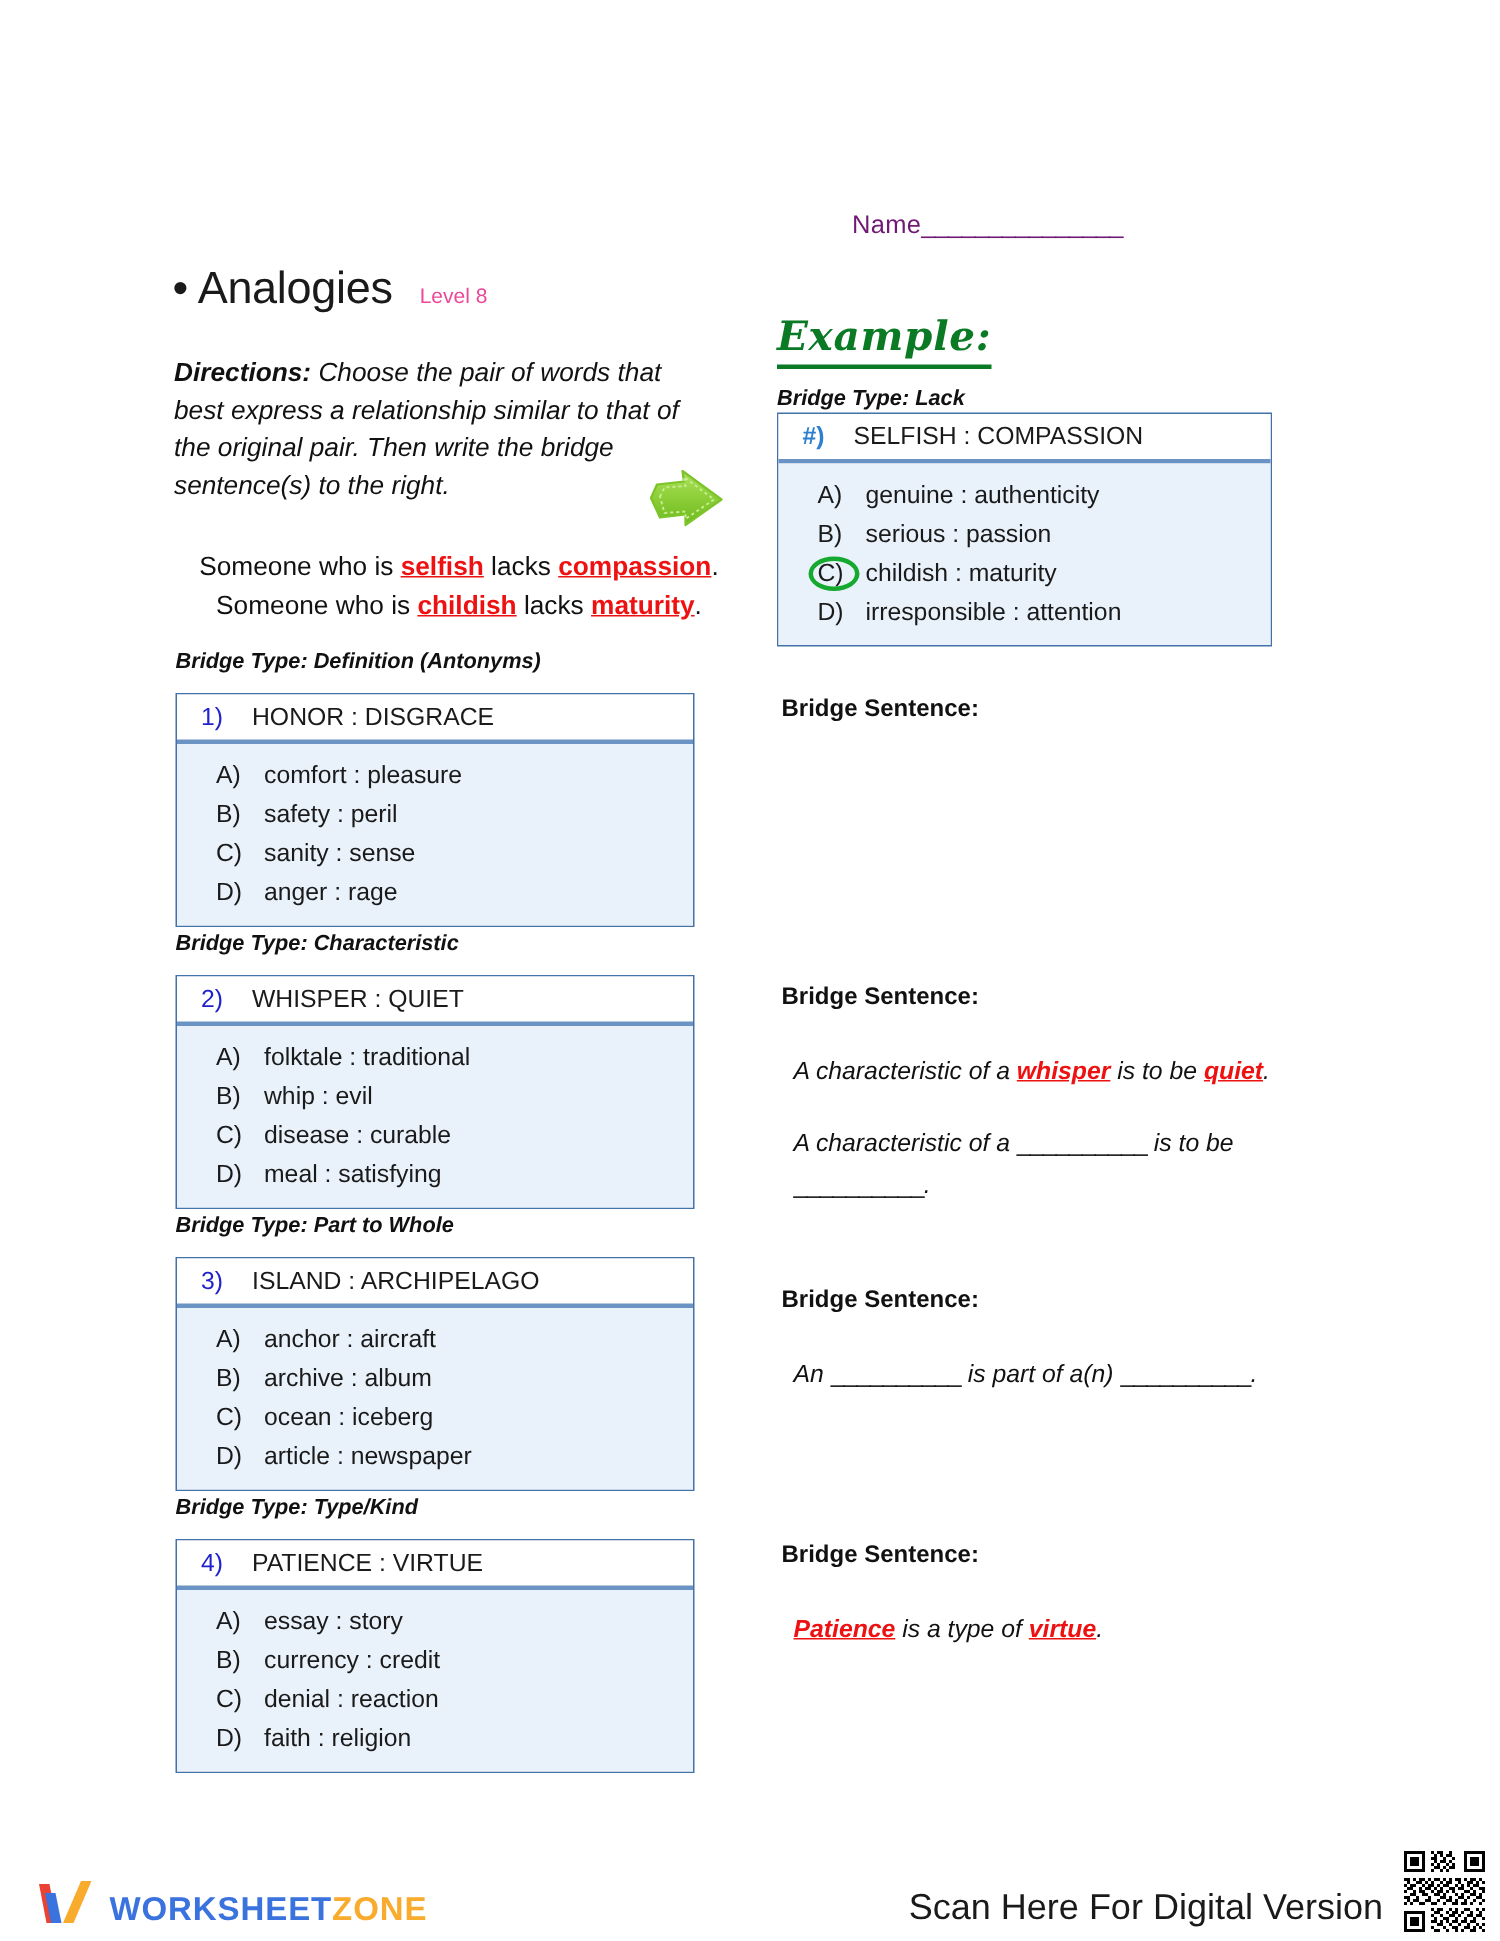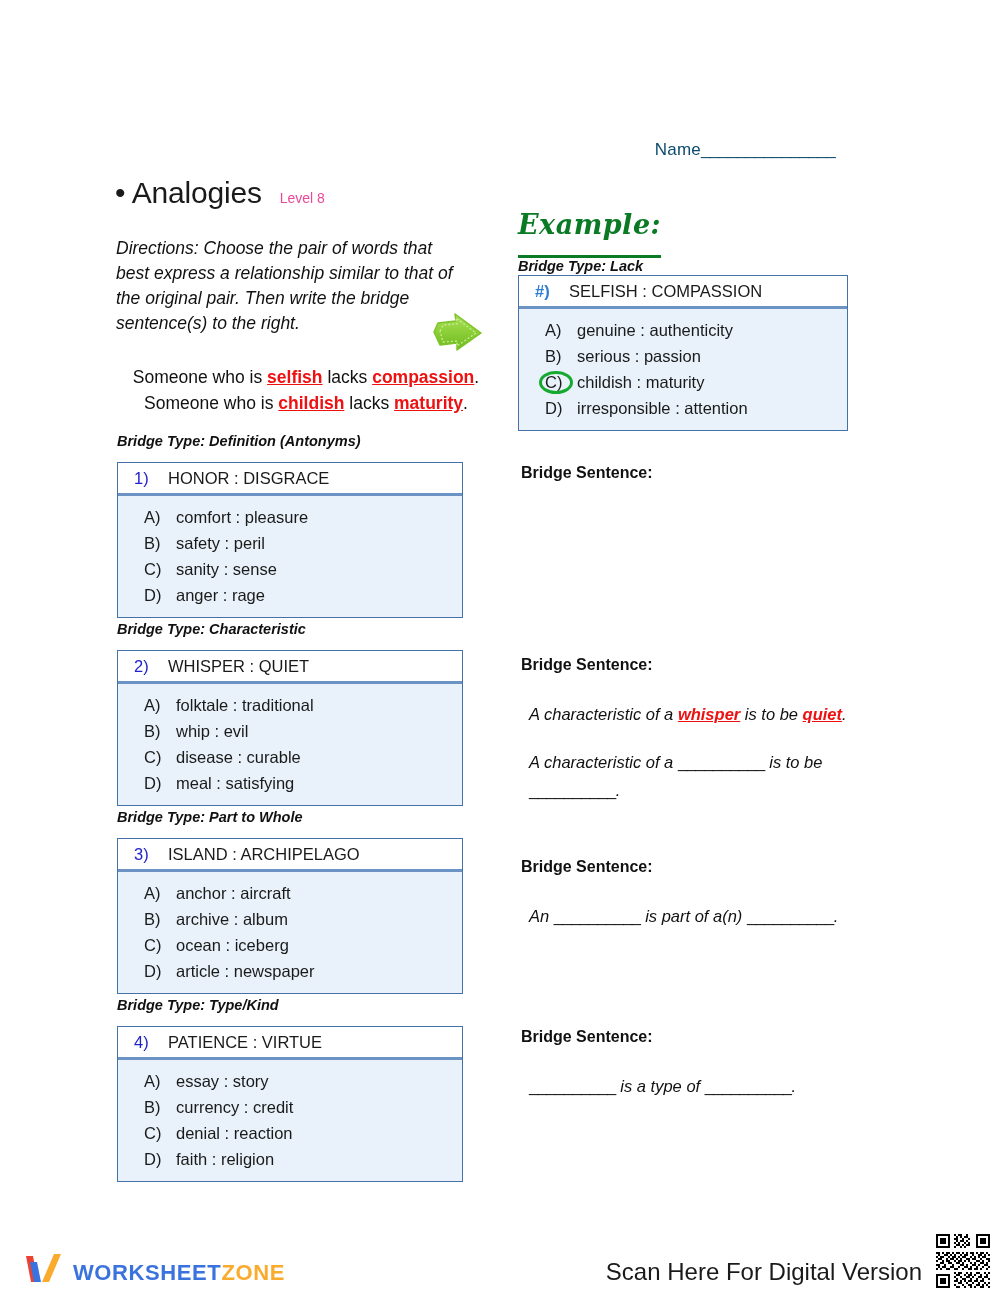--- a/index.html
+++ b/index.html
@@ -12,27 +12,27 @@
     height: 1294px;
     position: relative;
     font-family: "Liberation Sans", sans-serif;
     color: #1a1a1a;
     overflow: hidden;
   }
 
   
   #namedate {
     position: absolute;
-    left: 600px;
+    left: 568px;
     top: 140px;
     width: 290px;
-    text-align: center;
+    text-align: left;
     font-size: 17px;
     line-height: 20px;
-    color: #0c4a6e;
+    color: #701a75;
     letter-spacing: .2px;
   }
   #namedate .nd-row { white-space: nowrap; }
   #namedate .nd-rule { letter-spacing: -0.5px; }
 
   
   #title-block {
     position: absolute;
     left: 115px;
     top: 176px;
@@ -55,21 +55,21 @@
   #directions {
     position: absolute;
     left: 116px;
     top: 236px;
     width: 348px;
     font-size: 17.5px;
     line-height: 25px;
     font-style: italic;
     color: #111;
   }
-  #directions b { font-style: italic; font-weight: normal; }
+  #directions b { font-style: italic; font-weight: bold; }
 
   
   #green-arrow {
     position: absolute;
     left: 428px;
     top: 312px;
     width: 58px;
     height: 52px;
   }
 
@@ -95,21 +95,21 @@
     position: absolute;
     left: 518px;
     top: 210px;
     font-family: "DejaVu Serif", serif;
     font-style: italic;
     font-weight: bold;
     font-size: 27px;
     color: #0a7a24;
     letter-spacing: .5px;
     border-bottom: 3px solid #0a7a24;
-    padding-bottom: 15px;
+    padding-bottom: 3px;
     line-height: 30px;
   }
 
   
   .bridge-type {
     position: absolute;
     font-size: 14.5px;
     font-weight: bold;
     font-style: italic;
     color: #111;
@@ -418,22 +418,22 @@
 
 <div class="bs-block" style="left:521px; top:858px;">
   <div class="bs-title">Bridge Sentence:</div>
   <div class="bs-line second">
     <span>An </span><span class="blank">__________</span><span> is part of a(n) </span><span class="blank">__________</span><span>.</span>
   </div>
 </div>
 
 <div class="bs-block" style="left:521px; top:1028px;">
   <div class="bs-title">Bridge Sentence:</div>
-  <div class="bs-line second">
-    <span></span><span class="blank">__________</span><span> is a type of </span><span class="blank">__________</span><span>.</span>
+  <div class="bs-line">
+    <span></span><span class="kw">Patience</span><span> is a type of </span><span class="kw">virtue</span><span>.</span>
   </div>
 </div>
 
 <div id="footer-logo">
   <svg width="40" height="34" viewBox="0 0 40 34" aria-hidden="true">
     <path d="M2 4 L9 4 L14 30 L7 30 Z" fill="#ea4335"></path>
     <path d="M6 10 L13 10 L17 30 L10 30 Z" fill="#3b73de"></path>
     <path d="M30 2 L37 2 L25 30 L18 30 Z" fill="#f9ab2d"></path>
   </svg>
   <span class="logo-text">

